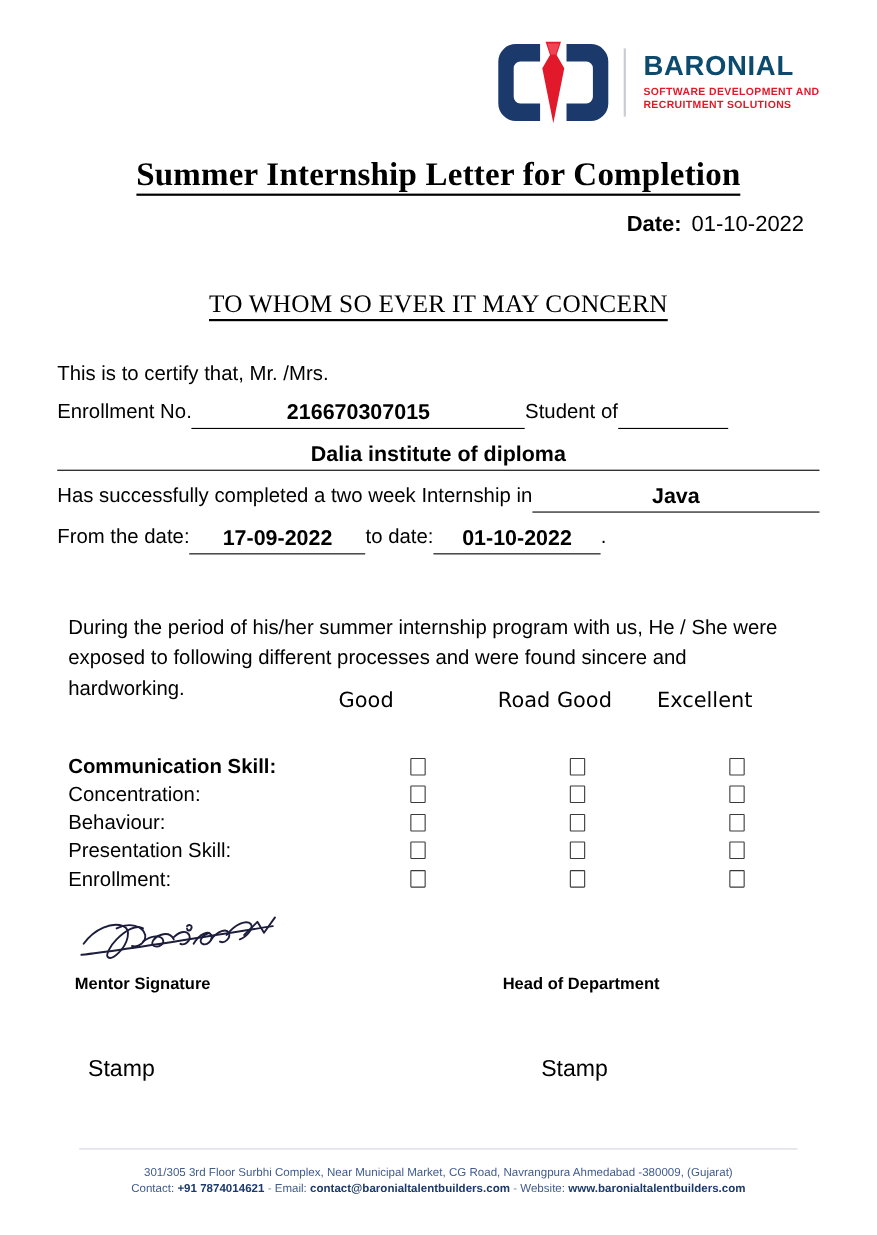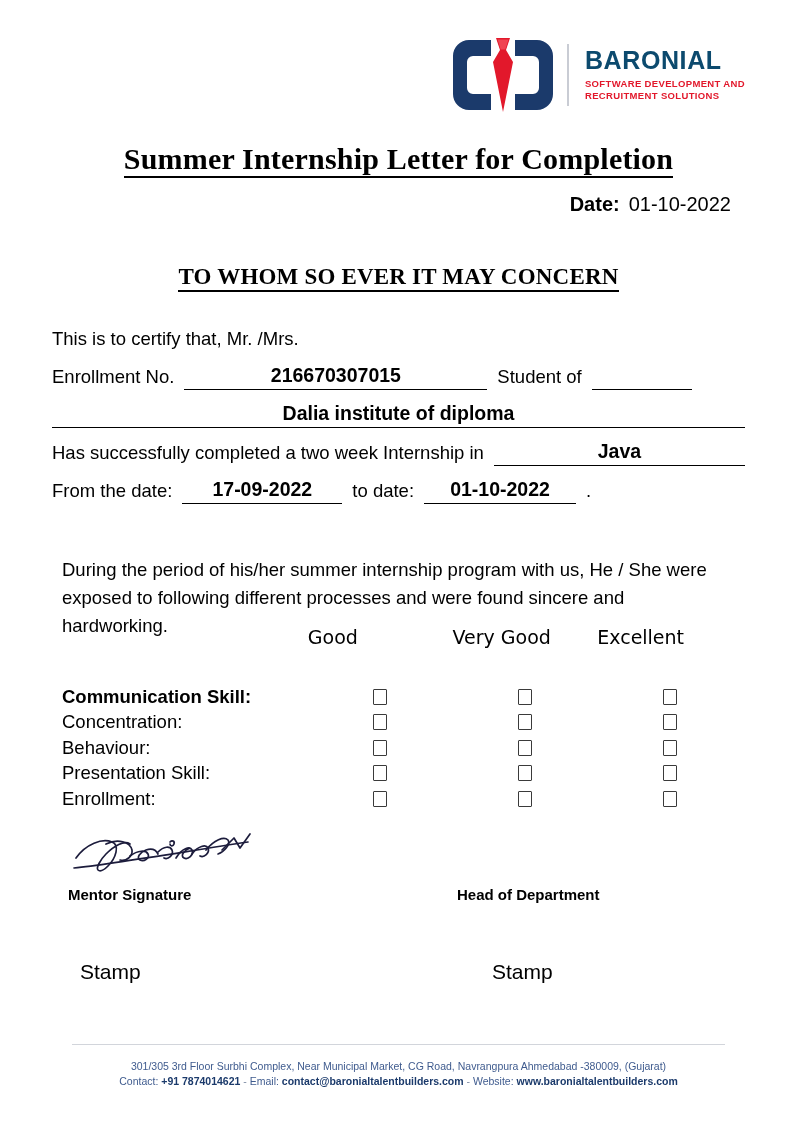--- a/index.html
+++ b/index.html
@@ -94,41 +94,40 @@
   .date-value { font-weight: normal; margin-left: 9px; }
 
   .concern-title {
     position: absolute;
     top: 264px;
     left: 0;
     width: 797px;
     text-align: center;
     font-family: "Liberation Serif", serif;
     font-size: 23px;
-    font-weight: bold;
+    font-weight: normal;
     letter-spacing: 0.2px;
   }
   .concern-title span {
     border-bottom: 2px solid #000;
     padding-bottom: 1px;
   }
 
   
   .body-area {
     position: absolute;
     top: 328px;
     left: 52px;
     width: 693px;
     font-size: 18.5px;
   }
   .frow {
     display: flex;
-    align-items: flex-end;
+    align-items: flex-start;
     margin-bottom: 11px;
-    gap: 10px;
   }
   .ftext { white-space: nowrap; padding-bottom: 2px; }
   .blank {
     position: relative;
     border-bottom: 1.6px solid #000;
     height: 26px;
   }
   .blank .written {
     position: absolute;
     left: 0;
@@ -324,21 +323,21 @@
     </div>
 
   </div>
 
   <div class="para">During the period of his/her summer internship program with us, He / She were exposed to following different processes and were found sincere and hardworking.</div>
 
   <div class="ratings">
     <div class="rate-head">
       <div class="rh-spacer"></div>
       <div class="rh-col">Good</div>
-      <div class="rh-col">Very Good</div>
+      <div class="rh-col">Road Good</div>
       <div class="rh-col">Excellent</div>
     </div>
 
     <div class="rate-rows">
 
       <div class="rate-row">
         <div class="rate-label bold">Communication Skill:</div>
         <div class="rate-cell">
             <span class="chk"></span>
           </div>

